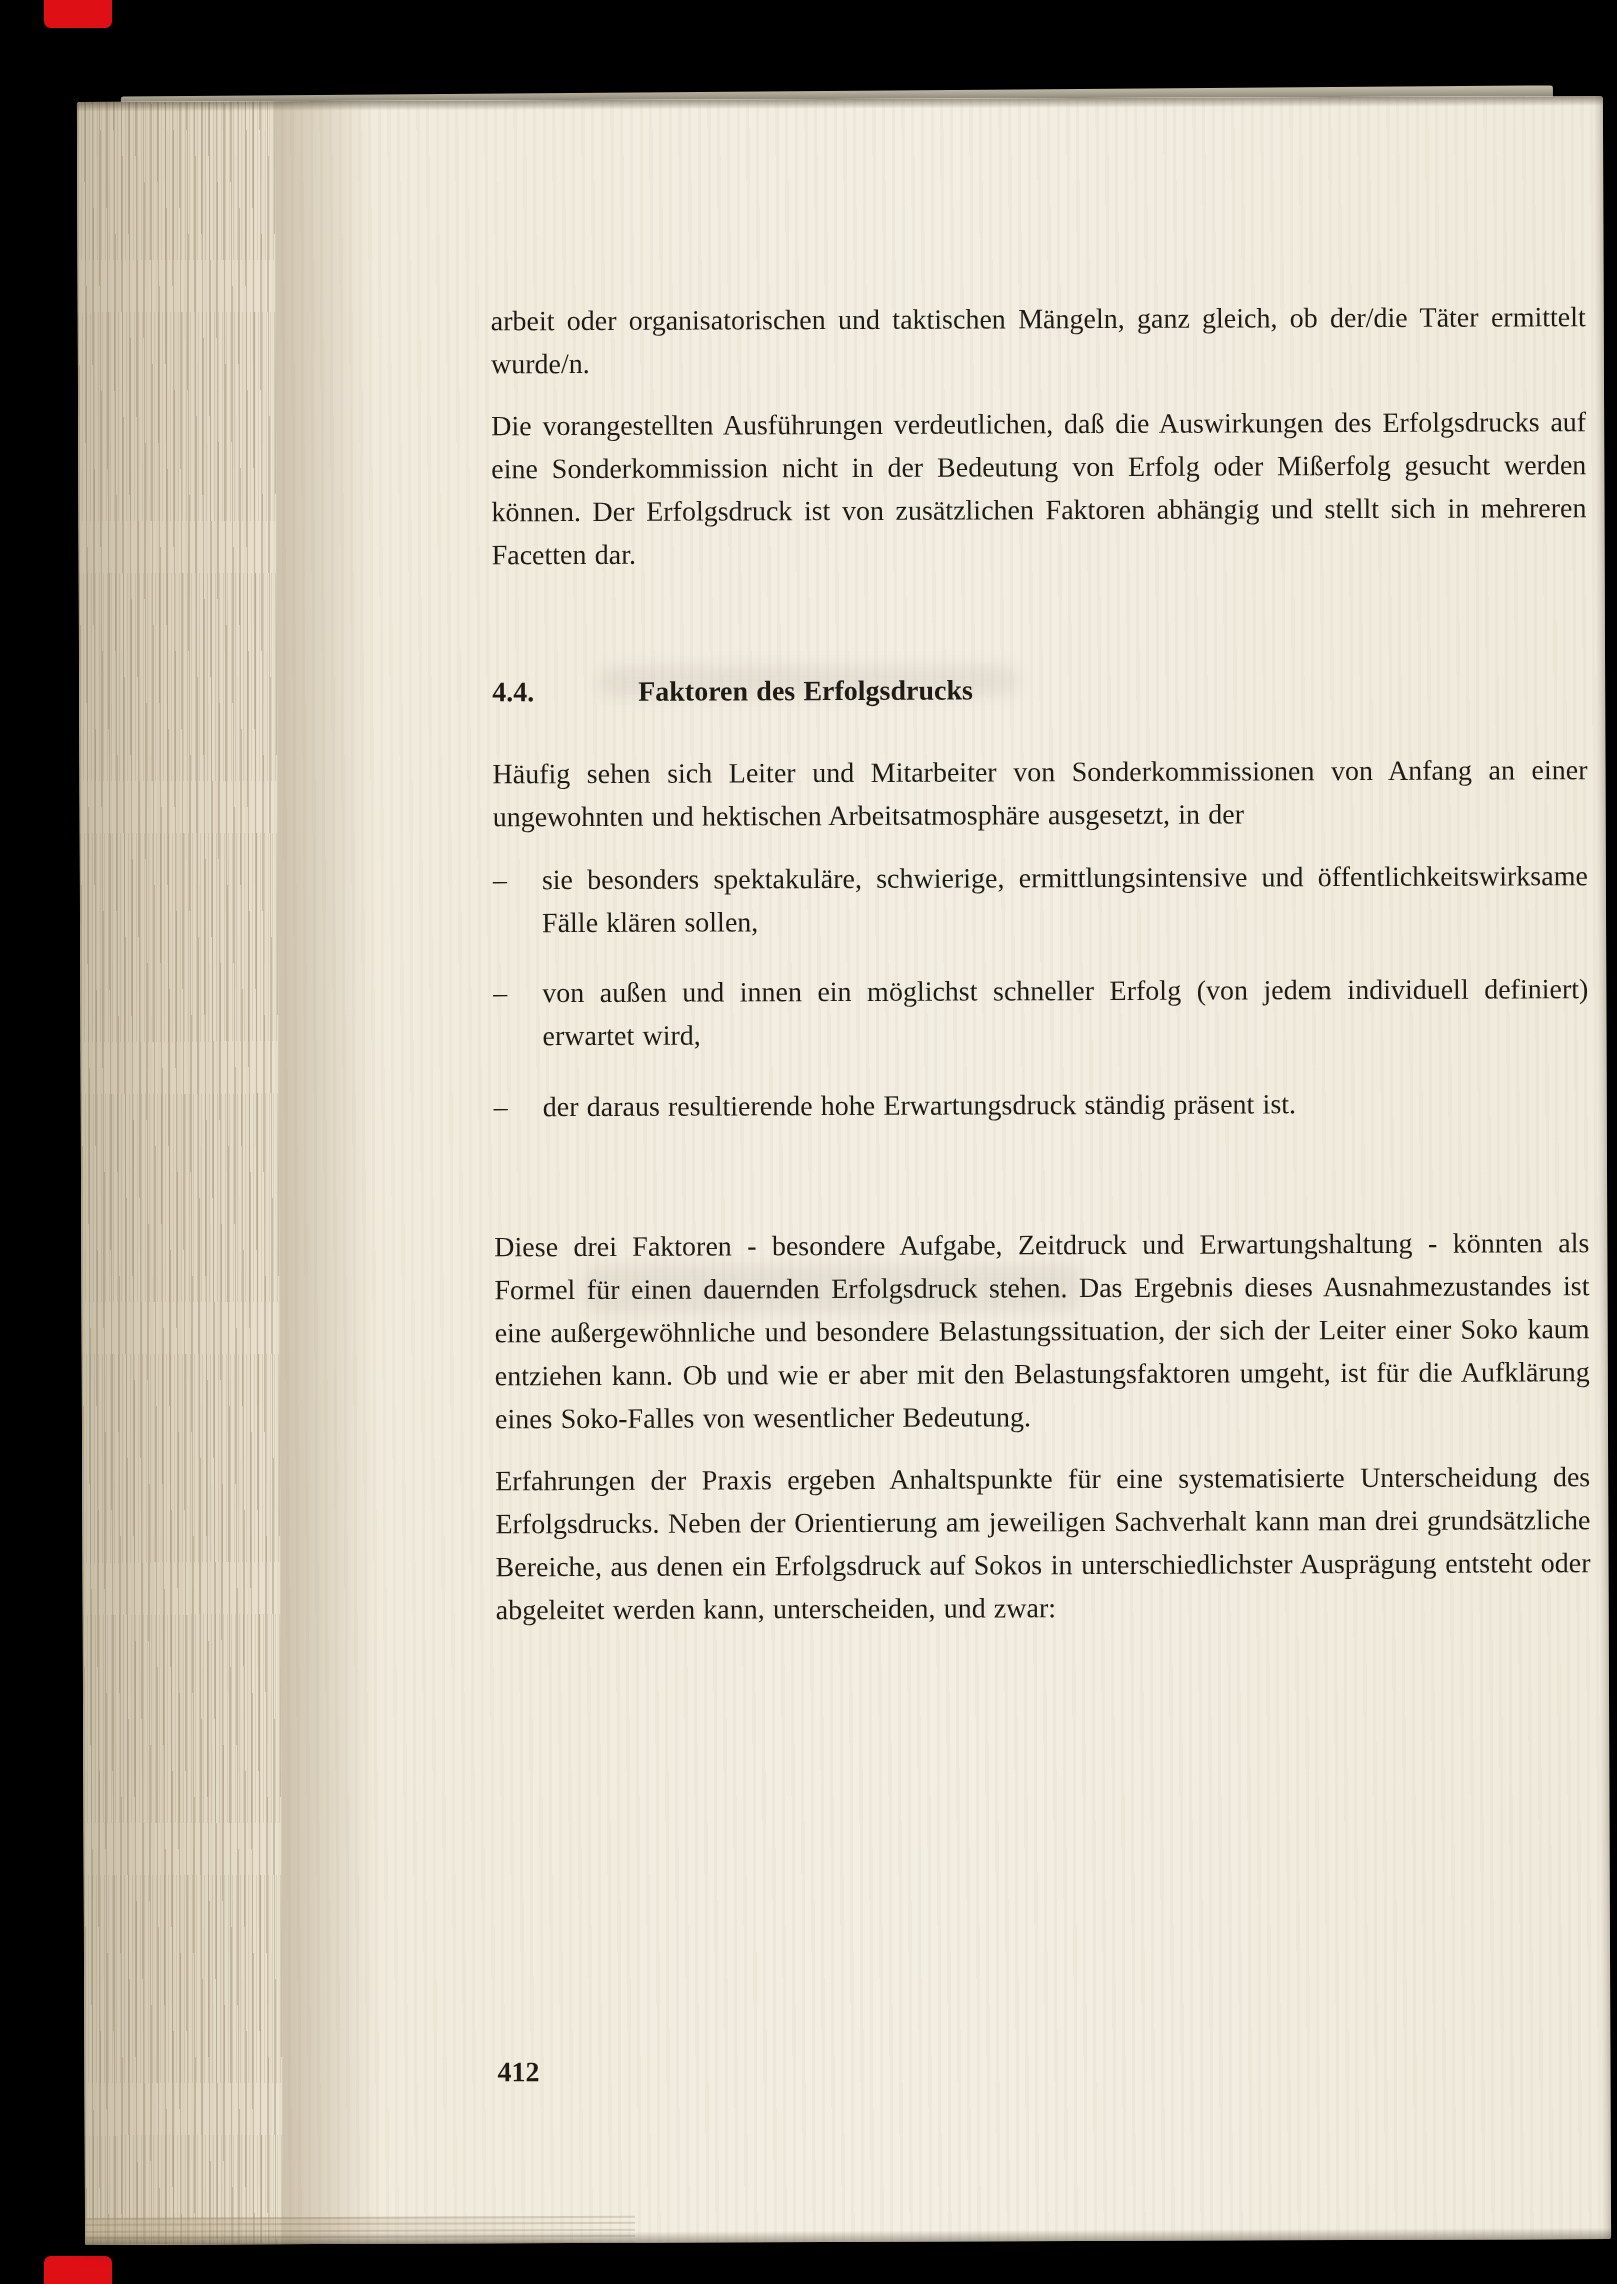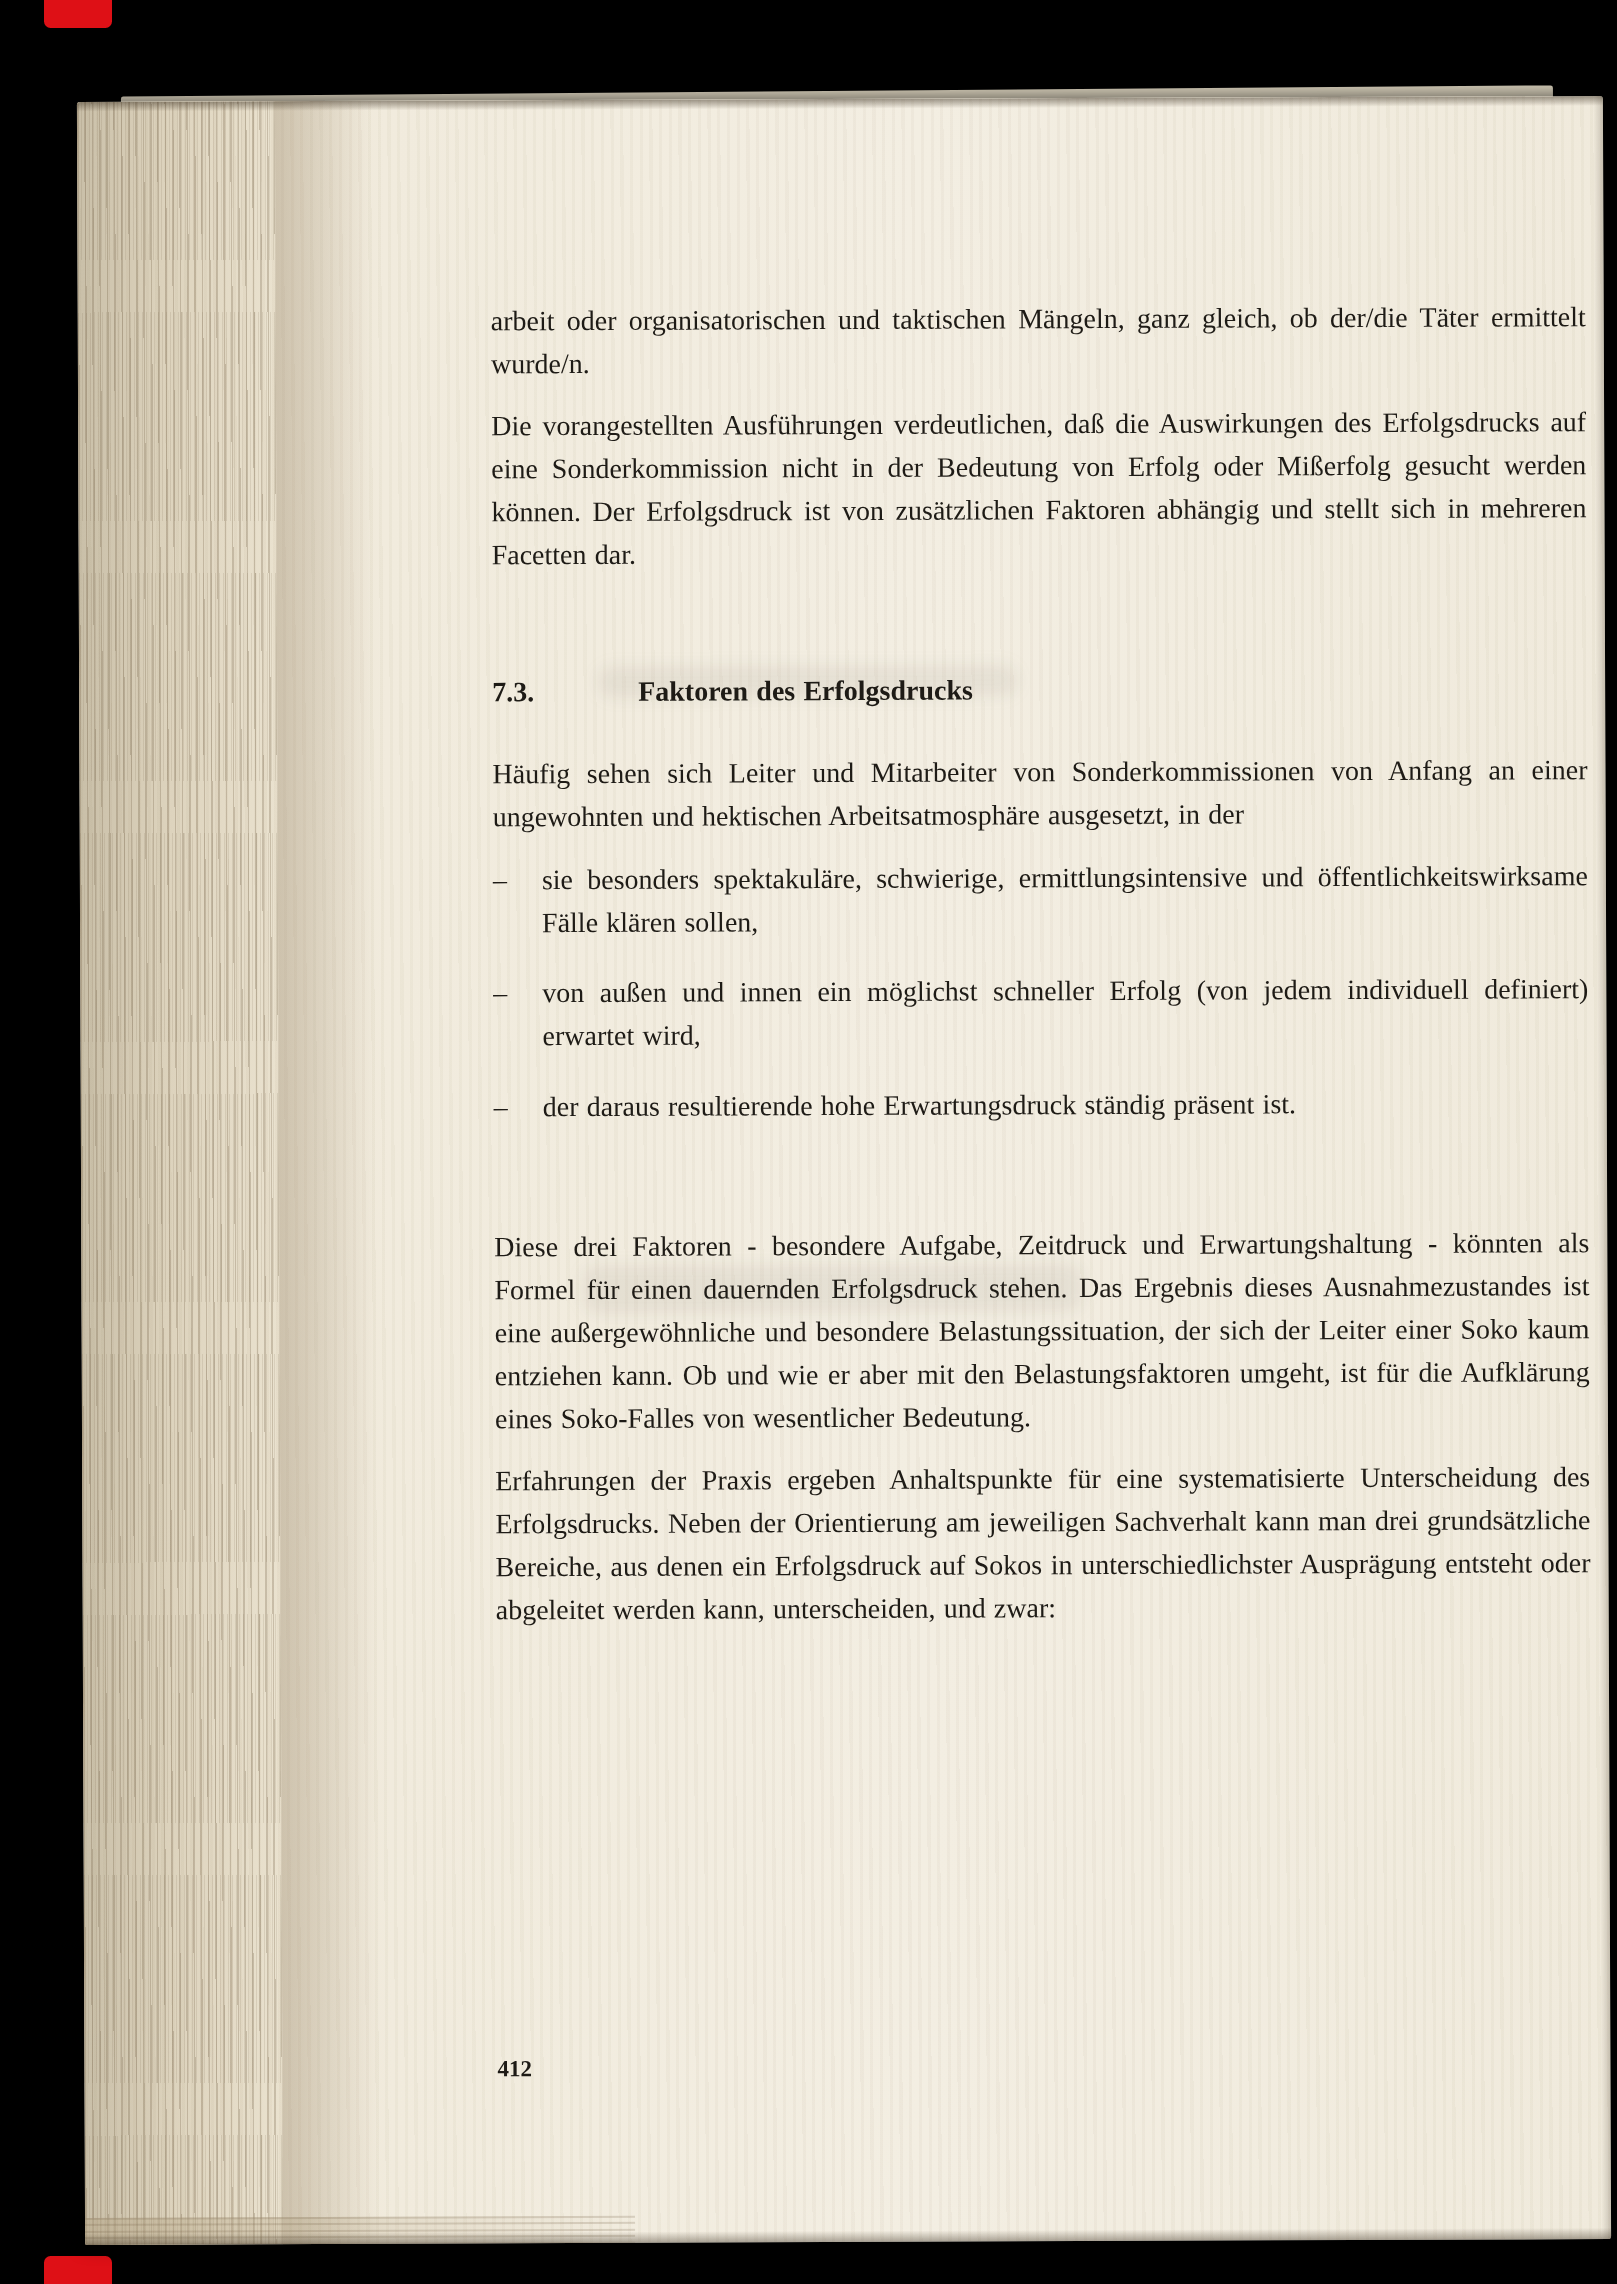--- a/index.html
+++ b/index.html
@@ -140,21 +140,21 @@
   .bullet .dash { flex: 0 0 49px; }
   .bullet .btxt { flex: 1 1 auto; text-align: justify; }
 
   .gap-before { margin-top: 97px; }
   .last-para { margin-bottom: 0; }
 
   .page-number {
     position: absolute;
     left: 413px;
     top: 1956px;
-    font-size: 23px;
+    font-size: 28px;
     font-weight: bold;
     color: var(--ink, #1e1b16);
   }
 </style>
 </head>
 <body>
 
 <div class="reg-mark top"></div>
 <div class="reg-mark bottom"></div>
 
@@ -171,21 +171,21 @@
 
   <div class="vignette"></div>
 
   <div class="text-block">
 
     <p class="para">arbeit oder organisatorischen und taktischen Mängeln, ganz gleich, ob der/die Täter ermittelt wurde/n.</p>
 
     <p class="para">Die vorangestellten Ausführungen verdeutlichen, daß die Auswirkungen des Erfolgsdrucks auf eine Sonderkommission nicht in der Bedeutung von Erfolg oder Mißerfolg gesucht werden können. Der Erfolgsdruck ist von zusätzlichen Faktoren abhängig und stellt sich in mehreren Facetten dar.</p>
 
     <div class="heading">
-      <span class="hnum">7.3.</span>
+      <span class="hnum">4.4.</span>
       <span class="htitle">Faktoren des Erfolgsdrucks</span>
     </div>
 
     <p class="para">Häufig sehen sich Leiter und Mitarbeiter von Sonderkommissionen von Anfang an einer ungewohnten und hektischen Arbeitsatmosphäre ausgesetzt, in der</p>
 
     <div class="bullets">
 
       <div class="bullet">
         <span class="dash">–</span>
         <span class="btxt">sie besonders spektakuläre, schwierige, ermittlungsintensive und öffentlichkeitswirksame Fälle klären sollen,</span>

